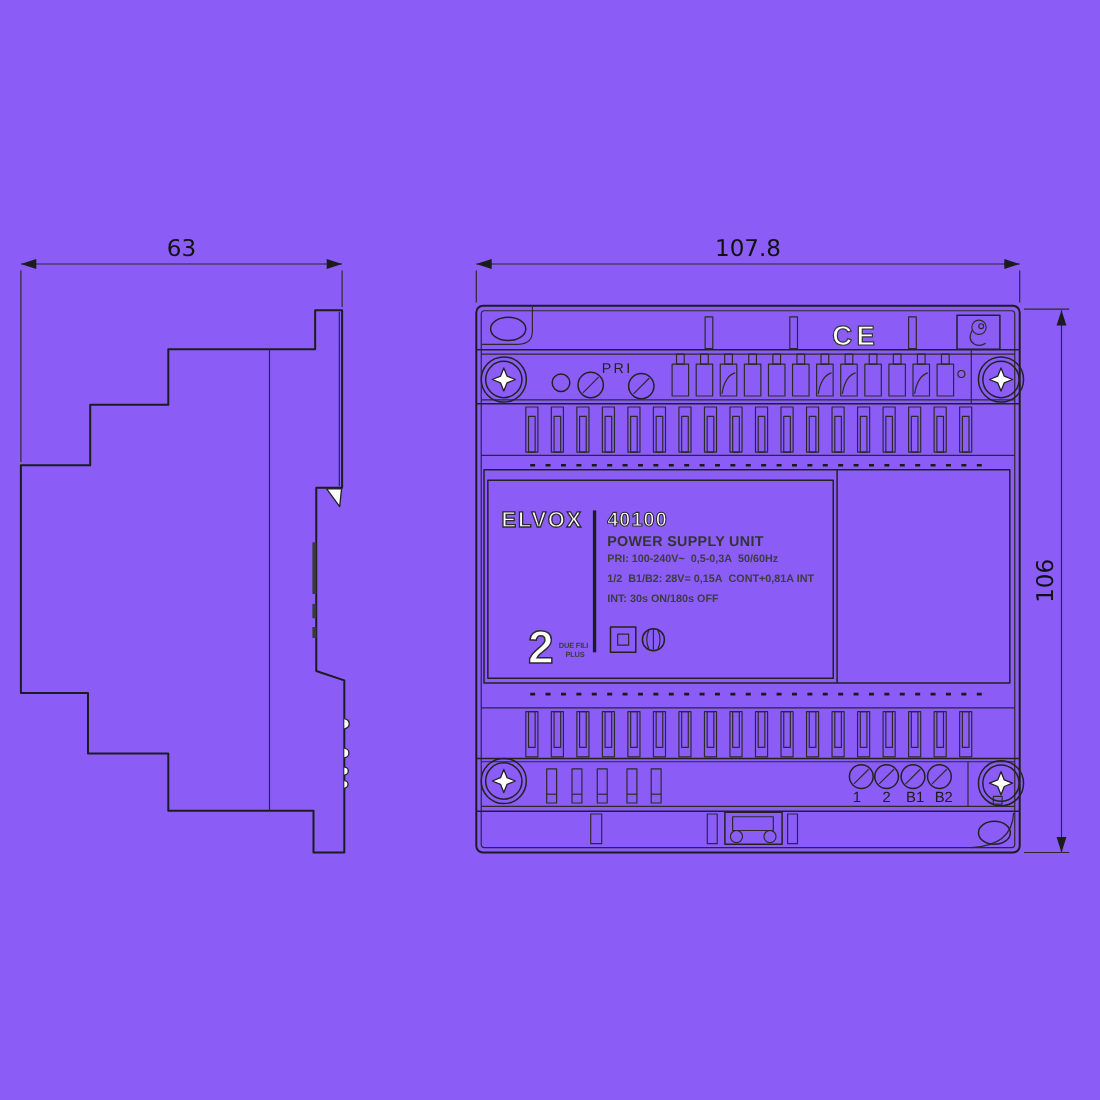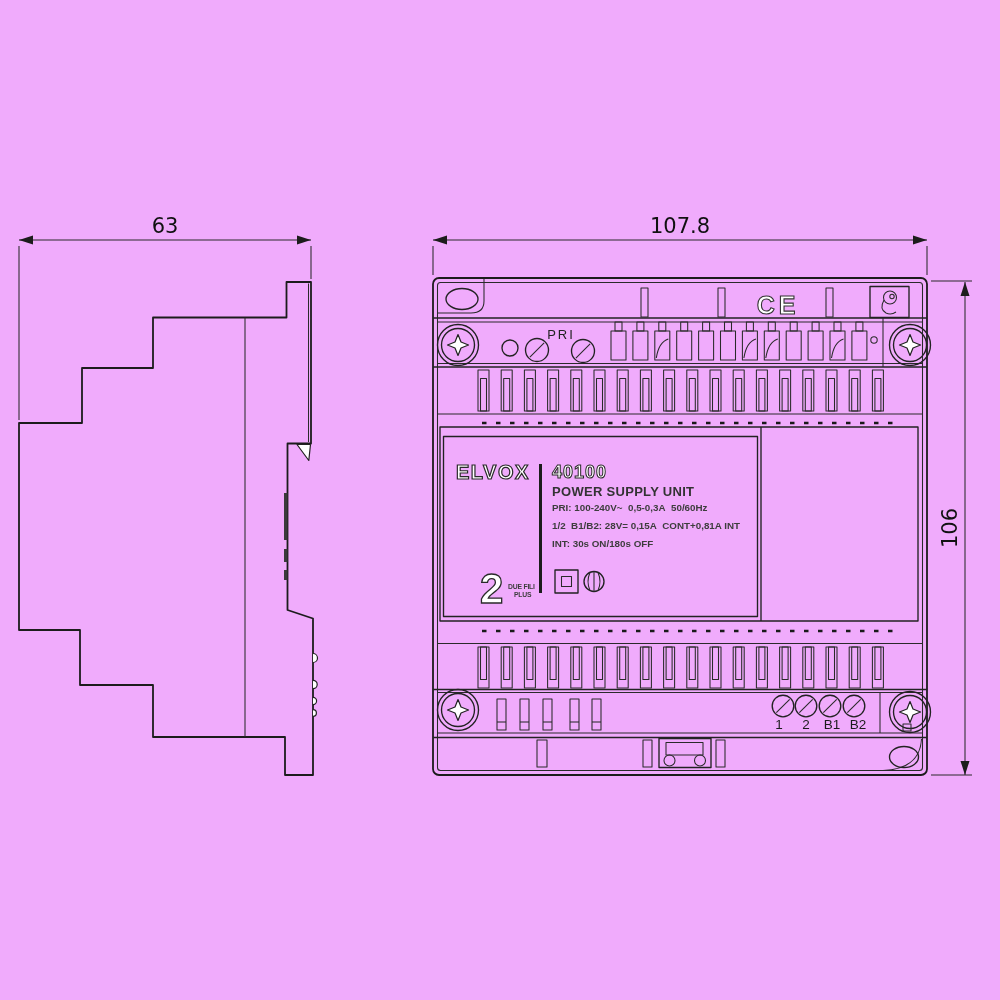--- a/index.html
+++ b/index.html
@@ -1,16 +1,16 @@
 <!DOCTYPE html>
 <html><head>
 <meta charset="utf-8">
 <style>
   html,body{margin:0;padding:0;background:#fff;}
-  .canvas{position:relative;width:1000px;height:1000px;background:#f0abfc;overflow:hidden;
+  .canvas{position:relative;width:1000px;height:1000px;background:#8b5cf6;overflow:hidden;
           font-family:"Liberation Sans",sans-serif;}
   svg{display:block;}
   svg text{stroke:none;}
   .ln{stroke:#222;fill:none;stroke-width:1.35;stroke-linejoin:round;}
   .ln2{stroke:#2a2a2a;fill:none;stroke-width:1.05;stroke-linejoin:round;}
   .thick{stroke:#1c1c1c;fill:none;stroke-width:1.8;stroke-linejoin:round;}
   .solid{fill:#1c1c1c;stroke:none;}
   .wh{fill:#fff;stroke:#222;stroke-width:1.2;stroke-linejoin:round;}
   .dash{stroke:#1a1a1a;stroke-width:2.4;stroke-dasharray:4.5 9.5;fill:none;}
   .t-dim{font-family:"DejaVu Sans",sans-serif;font-size:21px;fill:#111;text-anchor:middle;}

